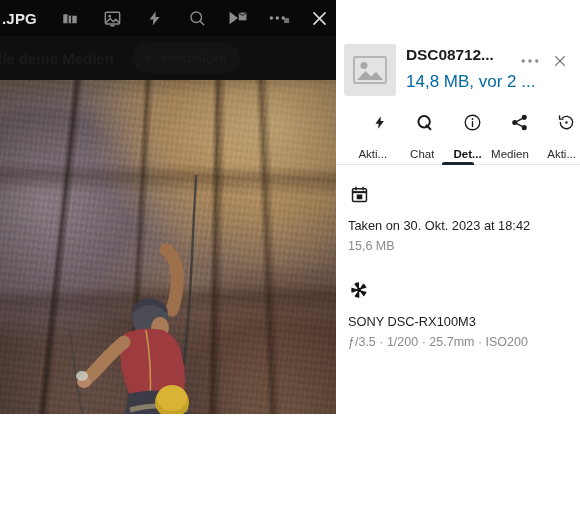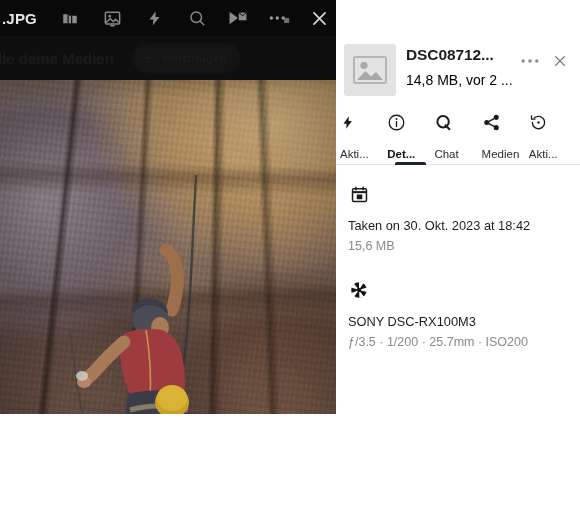--- a/index.html
+++ b/index.html
@@ -195,22 +195,22 @@
   }
   .sb-title {
     font-size: 15.5px;
     font-weight: 700;
     color: #1d1d1d;
     letter-spacing: -.1px;
     white-space: nowrap;
     overflow: hidden;
   }
   .sb-sub {
-    font-size: 14px;
-    color: #000000;
+    font-size: 17px;
+    color: #0369a1;
     margin-top: 8px;
     white-space: nowrap;
   }
   .sb-headbtns {
     display: flex;
     align-items: flex-start;
     gap: 2px;
     padding-top: 4px;
     flex: 0 0 auto;
   }
@@ -239,21 +239,21 @@
     position: absolute;
     left: 0; right: 0; bottom: 0;
     height: 1px;
     background: #e6e6e6;
   }
   .sb-tab {
     flex: 1 1 0;
     min-width: 0;
     display: flex;
     flex-direction: column;
-    align-items: flex-start;
+    align-items: flex-end;
     justify-content: flex-end;
     gap: 16px;
     height: 52px;
     position: relative;
     cursor: pointer;
     padding-bottom: 6px;
     box-sizing: border-box;
   }
   .sb-tab-icon {
     height: 20px;
@@ -499,39 +499,39 @@
 
       <div class="sb-tab">
         <span class="sb-tab-icon">
           <svg width="15" height="19" viewBox="0 0 24 24">
               <path d="M14 2L5.5 13.8h5.1L9.8 22 19 9.7h-5.2z" fill="#1b1b1b"></path>
             </svg>
         </span>
         <span class="sb-tab-label">Akti...</span>
       </div>
 
+      <div class="sb-tab">
+        <span class="sb-tab-icon">
+          <svg width="19" height="19" viewBox="0 0 24 24" fill="none" stroke="#1b1b1b" stroke-width="2.5">
+            <circle cx="11.5" cy="11" r="7.2"></circle>
+            <path d="M14.5 15.5L19.5 20.5" stroke-linecap="round"></path>
+          </svg>
+        </span>
+        <span class="sb-tab-label">Chat</span>
+      </div>
+
       <div class="sb-tab active">
         <span class="sb-tab-icon">
           <svg width="19" height="19" viewBox="0 0 24 24" fill="none" stroke="#1b1b1b" stroke-width="1.7">
             <circle cx="12" cy="12" r="9.2"></circle>
             <circle cx="12" cy="7.6" r="1.15" fill="#1b1b1b" stroke="none"></circle>
             <path d="M12 11v6" stroke-linecap="round"></path>
           </svg>
         </span>
         <span class="sb-tab-label">Det...</span>
-      </div>
-
-      <div class="sb-tab">
-        <span class="sb-tab-icon">
-          <svg width="19" height="19" viewBox="0 0 24 24" fill="none" stroke="#1b1b1b" stroke-width="2.5">
-            <circle cx="11.5" cy="11" r="7.2"></circle>
-            <path d="M14.5 15.5L19.5 20.5" stroke-linecap="round"></path>
-          </svg>
-        </span>
-        <span class="sb-tab-label">Chat</span>
       </div>
 
       <div class="sb-tab">
         <span class="sb-tab-icon">
           <svg width="19" height="19" viewBox="0 0 24 24" fill="none" stroke="#1b1b1b" stroke-width="1.8">
             <circle cx="18" cy="5.5" r="2.3" fill="#1b1b1b"></circle>
             <circle cx="6" cy="12" r="2.3" fill="#1b1b1b"></circle>
             <circle cx="18" cy="18.5" r="2.3" fill="#1b1b1b"></circle>
             <path d="M8.1 10.9l7.8-4.2M8.1 13.1l7.8 4.2"></path>
           </svg>

